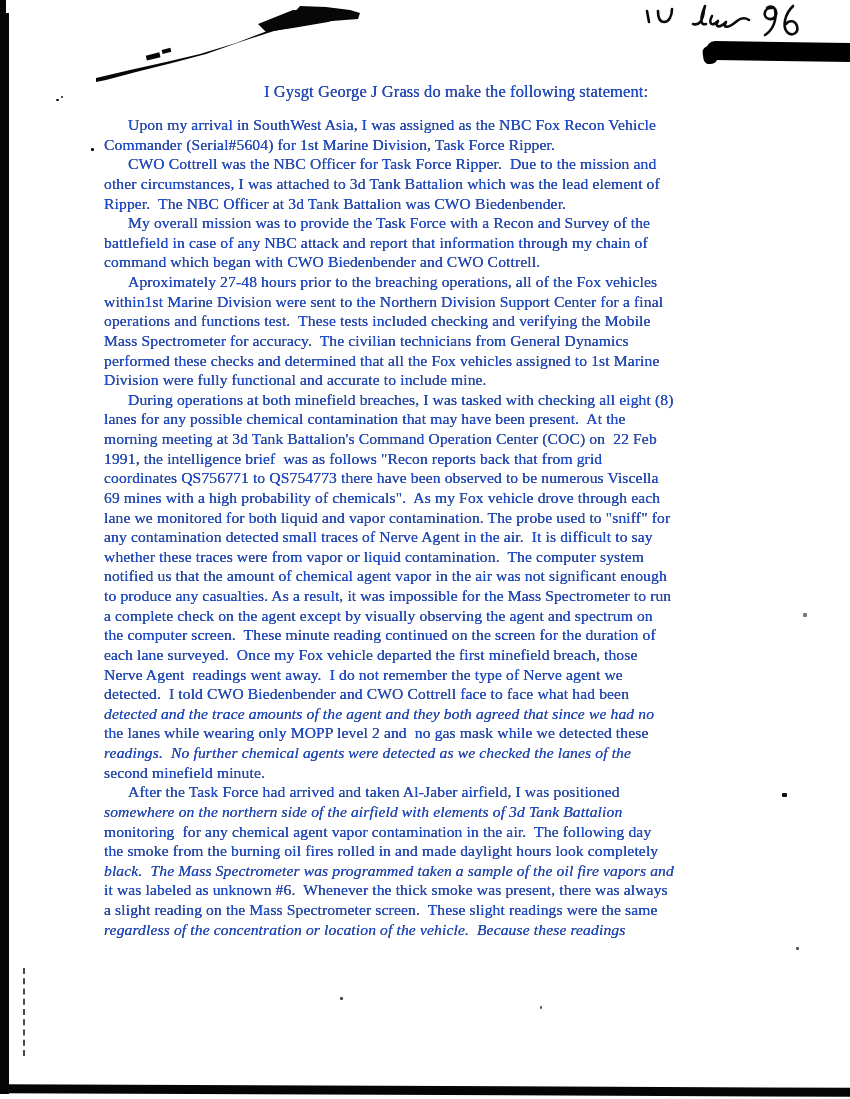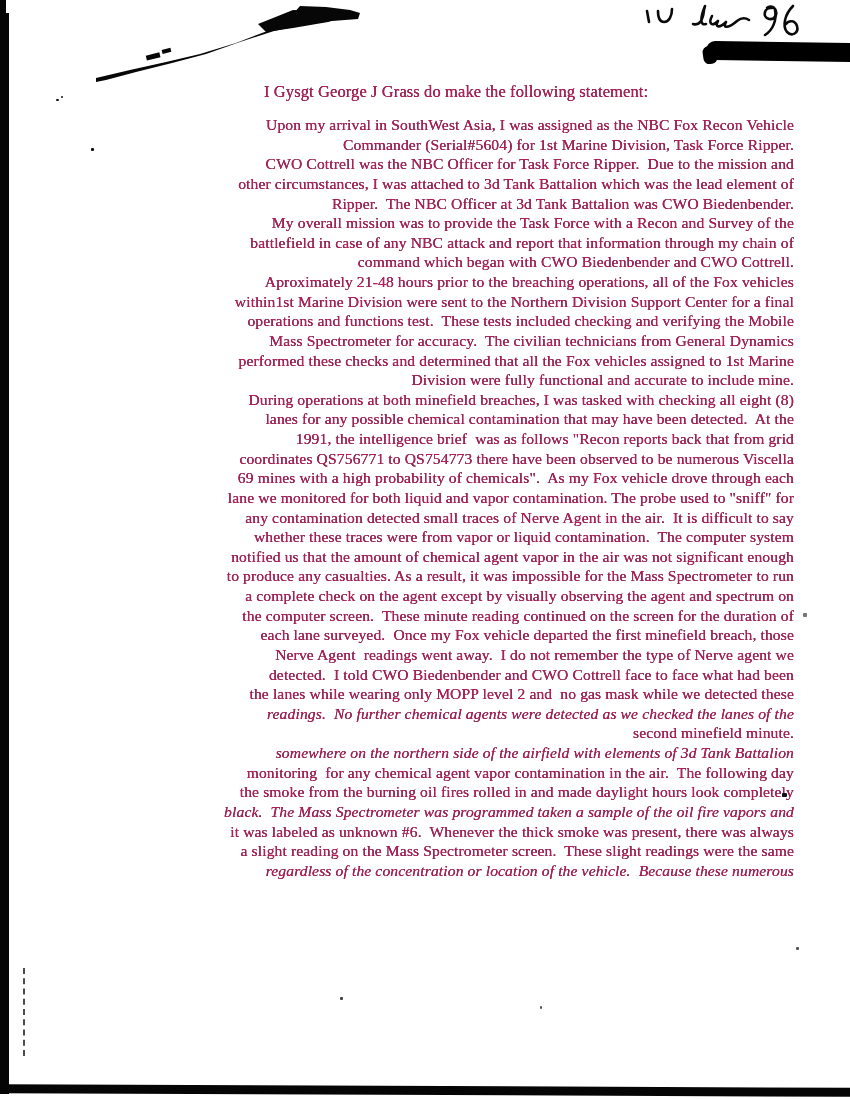--- a/index.html
+++ b/index.html
@@ -1,20 +1,20 @@
 <!DOCTYPE html>
 <html><head>
 <meta charset="utf-8">
 <style>
   html,body { margin:0; padding:0; background:#e8e8e8; }
   .page {
     position:relative; width:850px; height:1099px;
     background:#ffffff; overflow:hidden;
     font-family:"Liberation Serif", serif;
-    color:#be185d;
+    color:#1d4ed8;
   }
   
   .left-border { position:absolute; left:0; top:0; width:9px; height:1094px; background:#050505; }
   .left-border-notch { position:absolute; left:6px; top:0; width:9px; height:13px; background:#ffffff; }
   .bottom-bar { position:absolute; left:-6px; top:1086px; width:870px; height:9px; background:#050505; transform:rotate(0.25deg); }
   .redaction-bar { position:absolute; left:706px; top:42px; width:150px; height:19px; background:#000; border-radius:9px 0 0 9px; transform:rotate(0.8deg); }
   .redaction-bump { position:absolute; left:703px; top:46px; width:14px; height:18px; background:#000; border-radius:6px; transform:rotate(-8deg); }
   .smear-svg { position:absolute; left:88px; top:2px; }
   .hand-svg { position:absolute; left:636px; top:2px; }
   .dash-marks { position:absolute; left:23px; top:968px; height:88px; width:0; border-left:2px dashed #2b2b2b; opacity:.85; }
@@ -23,21 +23,21 @@
   .title {
     position:absolute; left:264px; top:82px;
     font-size:16.5px; white-space:pre; letter-spacing:.1px;
     text-shadow:0 0 .4px #222;
   }
   .statement {
     position:absolute; left:104px; top:115px; width:690px;
     font-size:15.6px; letter-spacing:.12px;
     text-shadow:0 0 .4px #222;
   }
-  .line { white-space:pre; height:19.64px; line-height:19.64px;text-align:right; }
+  .line { white-space:pre; height:19.64px; line-height:19.64px; }
   .indent { padding-left:24px; }
   .it { font-style:italic; }
   .ul { }
 </style>
 </head>
 <body>
 
 <div class="page">
 
   <div class="left-border"></div>
@@ -70,51 +70,54 @@
 
   <div class="statement">
       <div class="line indent">Upon my arrival in SouthWest Asia, I was assigned as the NBC Fox Recon Vehicle</div>
       <div class="line">Commander (Serial#5604) for 1st Marine Division, Task Force Ripper.</div>
       <div class="line indent">CWO Cottrell was the NBC Officer for Task Force Ripper.  Due to the mission and</div>
       <div class="line">other circumstances, I was attached to 3d Tank Battalion which was the lead element of</div>
       <div class="line">Ripper.  The NBC Officer at 3d Tank Battalion was CWO Biedenbender.</div>
       <div class="line indent">My overall mission was to provide the Task Force with a Recon and Survey of the</div>
       <div class="line">battlefield in case of any NBC attack and report that information through my chain of</div>
       <div class="line">command which began with CWO Biedenbender and CWO Cottrell.</div>
-      <div class="line indent">Aproximately 21-48 hours prior to the breaching operations, all of the Fox vehicles</div>
+      <div class="line indent">Aproximately 27-48 hours prior to the breaching operations, all of the Fox vehicles</div>
       <div class="line">within1st Marine Division were sent to the Northern Division Support Center for a final</div>
       <div class="line">operations and functions test.  These tests included checking and verifying the Mobile</div>
       <div class="line">Mass Spectrometer for accuracy.  The civilian technicians from General Dynamics</div>
       <div class="line">performed these checks and determined that all the Fox vehicles assigned to 1st Marine</div>
       <div class="line">Division were fully functional and accurate to include mine.</div>
       <div class="line indent">During operations at both minefield breaches, I was tasked with checking all eight (8)</div>
-      <div class="line">lanes for any possible chemical contamination that may have been detected.  At the</div>
+      <div class="line">lanes for any possible chemical contamination that may have been present.  At the</div>
+      <div class="line">morning meeting at 3d Tank Battalion's Command Operation Center (COC) on  22 Feb</div>
       <div class="line">1991, the intelligence brief  was as follows "Recon reports back that from grid</div>
       <div class="line">coordinates QS756771 to QS754773 there have been observed to be numerous Viscella</div>
       <div class="line">69 mines with a high probability of chemicals".  As my Fox vehicle drove through each</div>
       <div class="line">lane we monitored for both liquid and vapor contamination. The probe used to "sniff" for</div>
       <div class="line">any contamination detected small traces of Nerve Agent in the air.  It is difficult to say</div>
       <div class="line">whether these traces were from vapor or liquid contamination.  The computer system</div>
       <div class="line">notified us that the amount of chemical agent vapor in the air was not significant enough</div>
       <div class="line">to produce any casualties. As a result, it was impossible for the Mass Spectrometer to run</div>
       <div class="line">a complete check on the agent except by visually observing the agent and spectrum on</div>
       <div class="line">the computer screen.  These minute reading continued on the screen for the duration of</div>
       <div class="line">each lane surveyed.  Once my Fox vehicle departed the first minefield breach, those</div>
       <div class="line">Nerve Agent  readings went away.  I do not remember the type of Nerve agent we</div>
       <div class="line">detected.  I told CWO Biedenbender and CWO Cottrell face to face what had been</div>
+      <div class="line it">detected and the trace amounts of the agent and they both agreed that since we had no</div>
       <div class="line">the lanes while wearing only MOPP level 2 and  no gas mask while we detected these</div>
       <div class="line it">readings.  No further chemical agents were detected as we checked the lanes of the</div>
       <div class="line">second minefield minute.</div>
+      <div class="line indent">After the Task Force had arrived and taken Al-Jaber airfield, I was positioned</div>
       <div class="line it">somewhere on the northern side of the airfield with elements of 3d Tank Battalion</div>
       <div class="line">monitoring  for any chemical agent vapor contamination in the air.  The following day</div>
       <div class="line">the smoke from the burning oil fires rolled in and made daylight hours look completely</div>
       <div class="line it">black.  The Mass Spectrometer was programmed taken a sample of the oil fire vapors and</div>
       <div class="line"><span>it was labeled as unknown #6.  Whenever the thick smoke was present, there was </span><span class="ul">always</span></div>
       <div class="line">a slight reading on the Mass Spectrometer screen.  These slight readings were the same</div>
-      <div class="line it">regardless of the concentration or location of the vehicle.  Because these numerous</div>
+      <div class="line it">regardless of the concentration or location of the vehicle.  Because these readings</div>
     </div>
 
   <div class="dash-marks"></div>
   <div class="speckle" style="left:91px;top:148px;width:3px;height:3px;"></div>
   <div class="speckle" style="left:56px;top:99px;width:3px;height:2px;"></div>
   <div class="speckle" style="left:61px;top:96px;width:2px;height:2px;"></div>
   <div class="speckle" style="left:803px;top:613px;width:4px;height:4px;background:#777;"></div>
   <div class="speckle" style="left:782px;top:793px;width:5px;height:4px;"></div>
   <div class="speckle" style="left:796px;top:947px;width:3px;height:3px;background:#555;"></div>
   <div class="speckle" style="left:340px;top:997px;width:3px;height:3px;background:#444;"></div>

